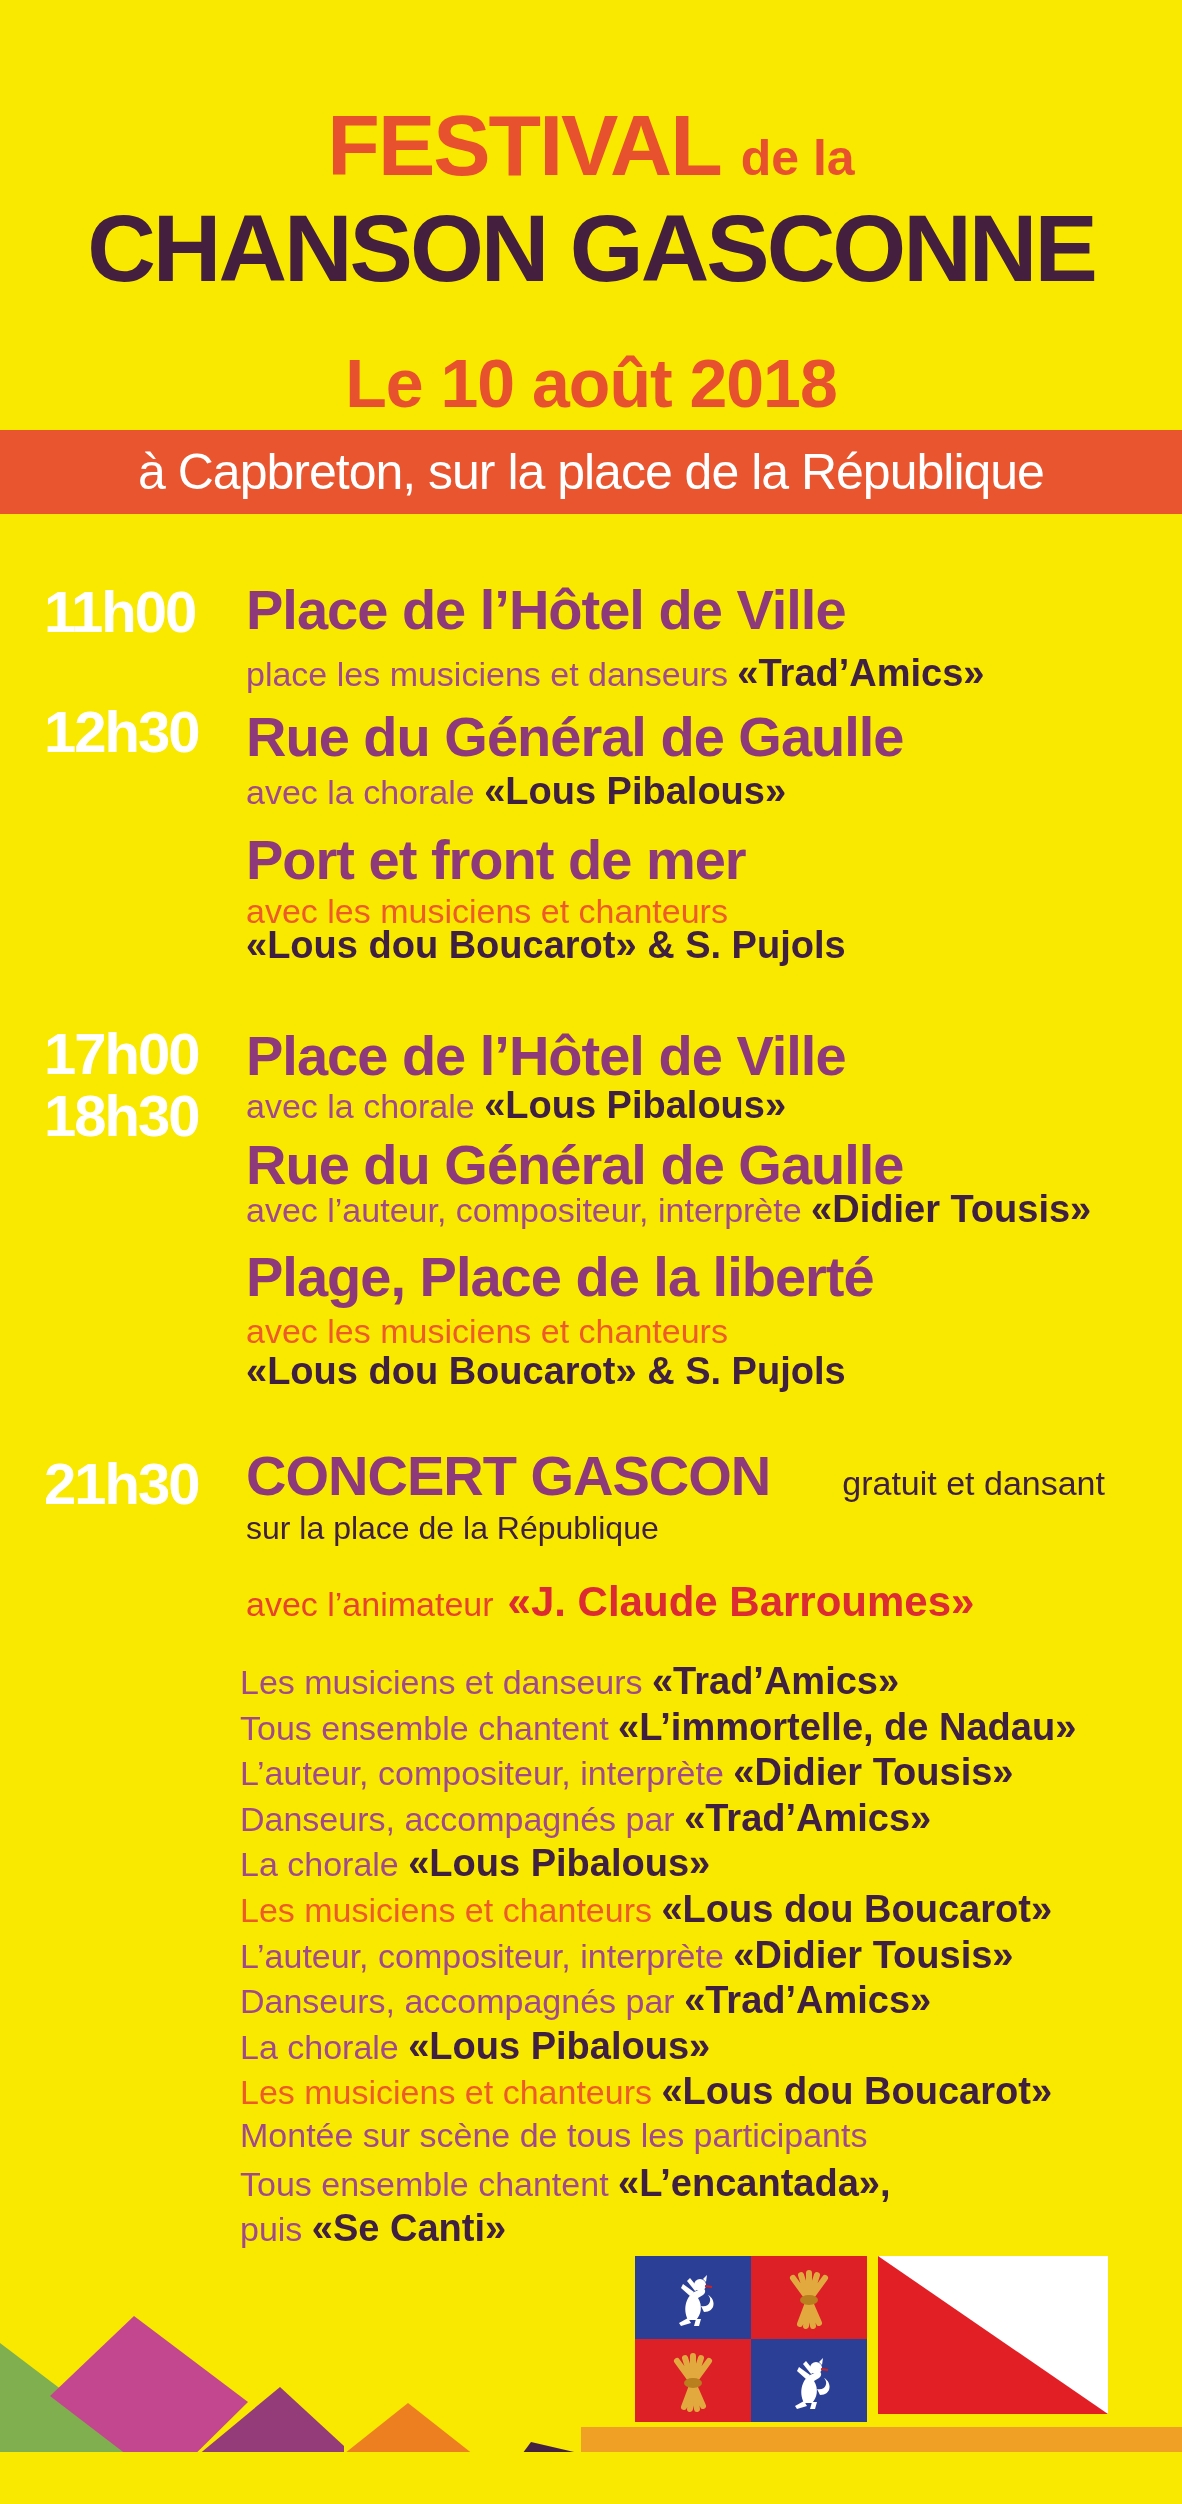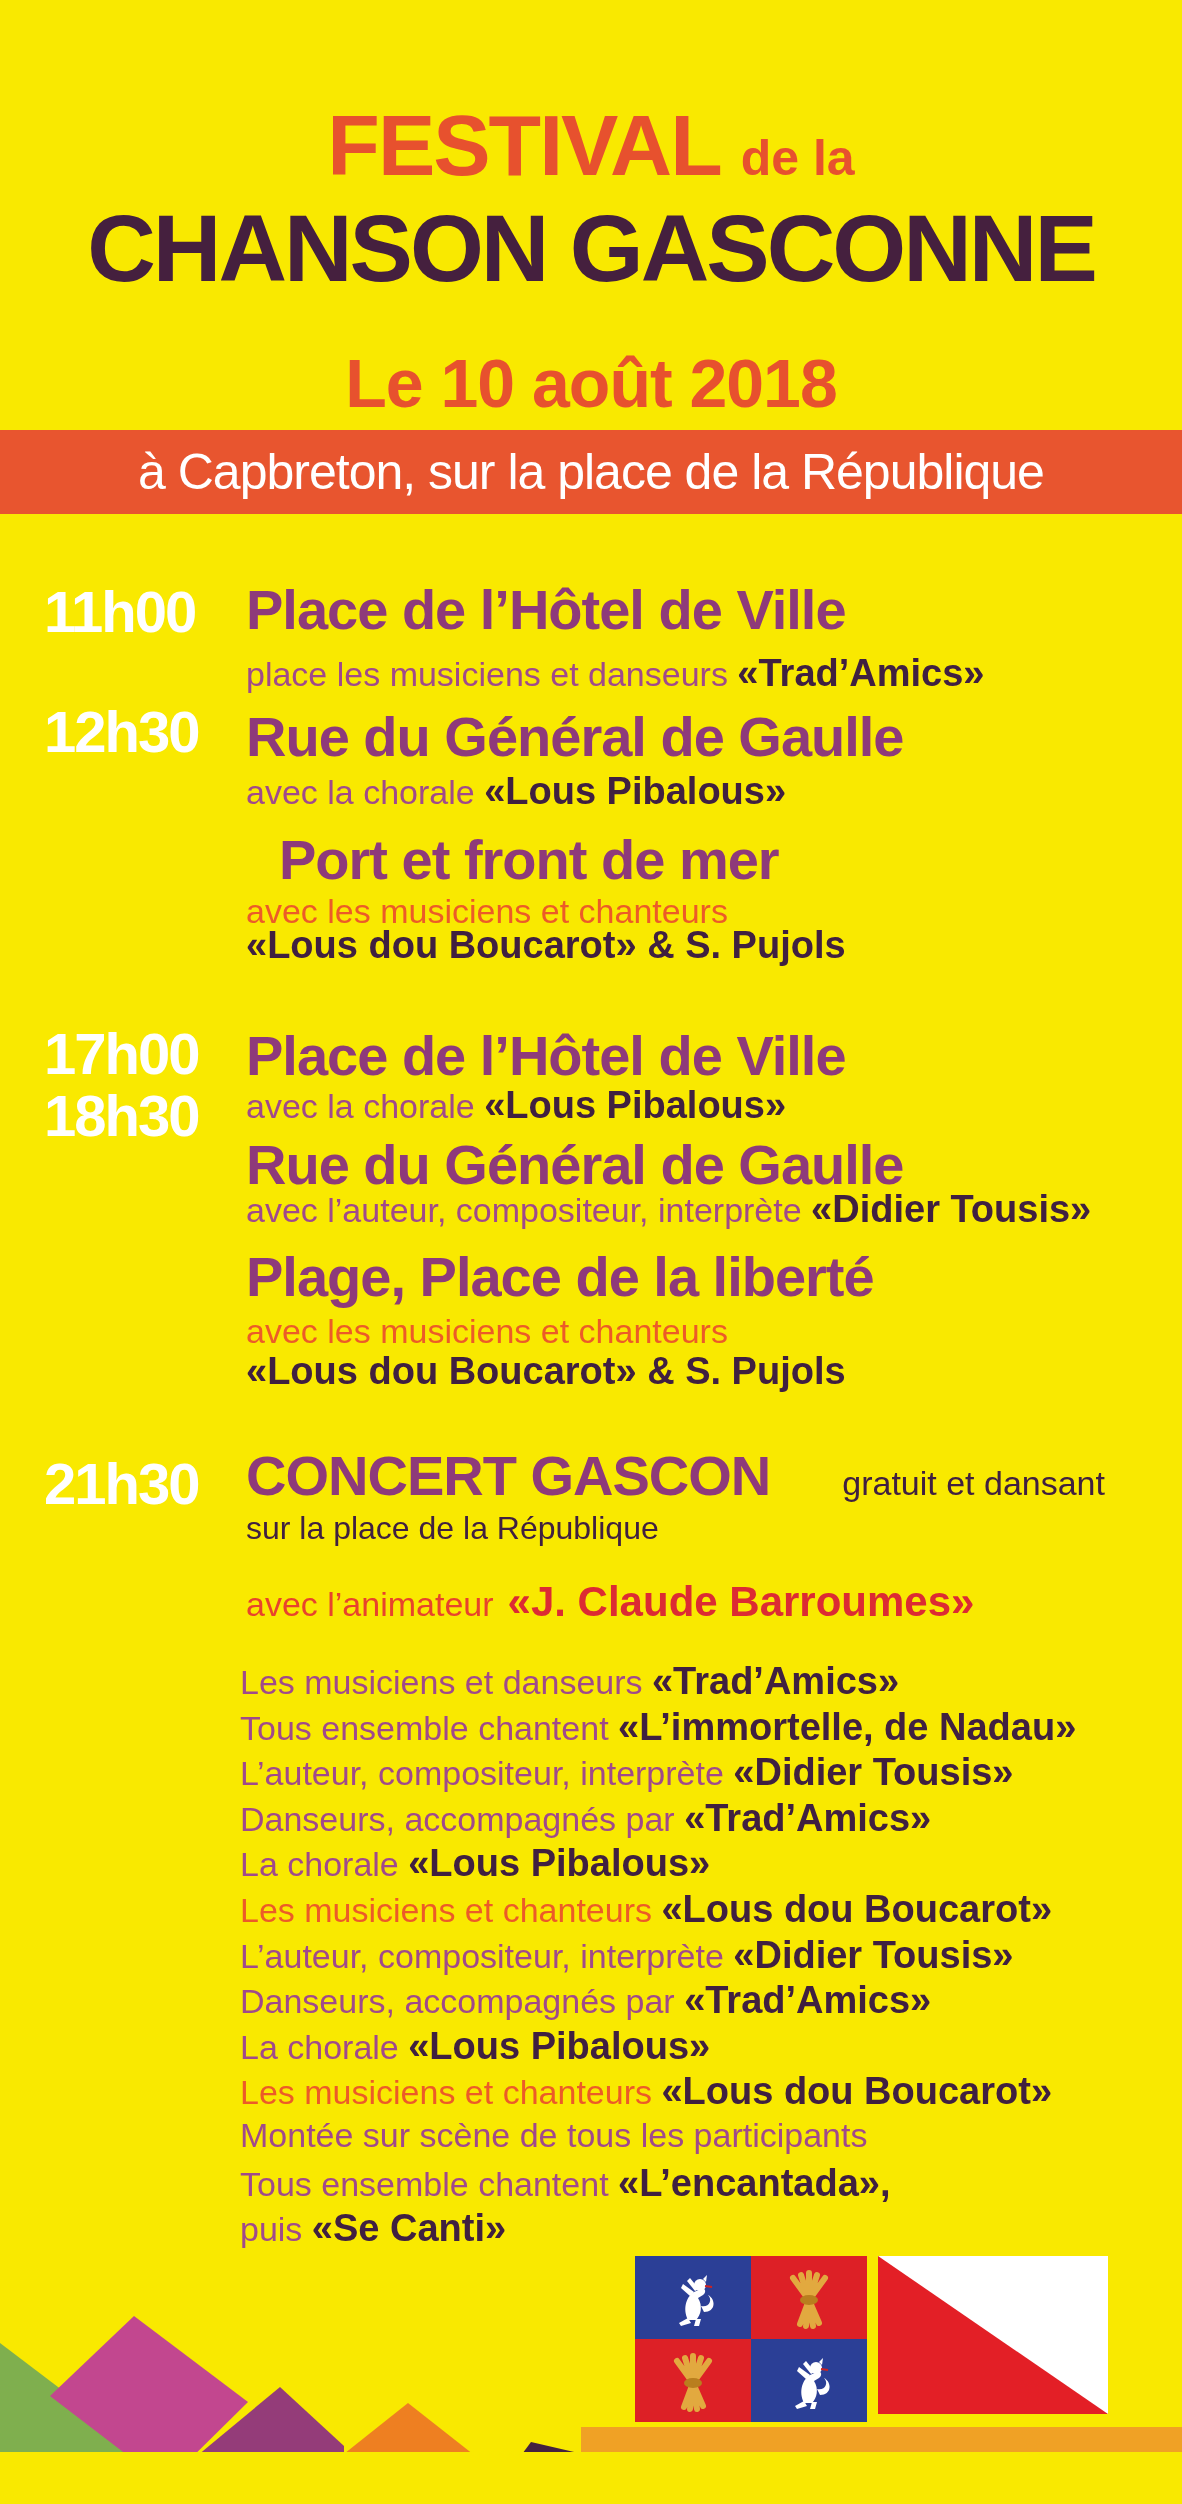--- a/index.html
+++ b/index.html
@@ -58,21 +58,21 @@
     <span class="banner-text">à Capbreton, sur la place de la République</span>
   </div>
 
   <div id="schedule">
       <div class="abs time" style="top: 578px;">11h00</div>
       <div class="abs time" style="top: 650px; margin-top: 48px;">12h30</div>
       <div class="abs venue" style="top: 577px;">Place de l’Hôtel de Ville</div>
       <div class="abs credit" style="top: 652px;"><span class="lbl-purple">place les musiciens et danseurs </span><span class="credit-name">«Trad’Amics»</span></div>
       <div class="abs venue" style="top: 704px;">Rue du Général de Gaulle</div>
       <div class="abs credit" style="top: 770px;"><span class="lbl-purple">avec la chorale </span><span class="credit-name">«Lous Pibalous»</span></div>
-      <div class="abs venue" style="top: 827px; margin-left: 33px;">Port et front de mer</div>
+      <div class="abs venue" style="top: 827px;">Port et front de mer</div>
       <div class="abs credit" style="top: 892px;"><span class="lbl-orange">avec les musiciens et chanteurs</span></div>
       <div class="abs credit" style="top: 924px;"><span class="credit-name">«Lous dou Boucarot» &amp; S. Pujols</span></div>
       <div class="abs time" style="top: 1020px;">17h00</div>
       <div class="abs time" style="top: 1082px;">18h30</div>
       <div class="abs venue" style="top: 1023px;">Place de l’Hôtel de Ville</div>
       <div class="abs credit" style="top: 1084px;"><span class="lbl-purple">avec la chorale </span><span class="credit-name">«Lous Pibalous»</span></div>
       <div class="abs venue" style="top: 1132px;">Rue du Général de Gaulle</div>
       <div class="abs credit" style="top: 1188px;"><span class="lbl-purple">avec l’auteur, compositeur, interprète </span><span class="credit-name">«Didier Tousis»</span></div>
       <div class="abs venue" style="top: 1244px;">Plage, Place de la liberté</div>
       <div class="abs credit" style="top: 1312px;"><span class="lbl-orange">avec les musiciens et chanteurs</span></div>

